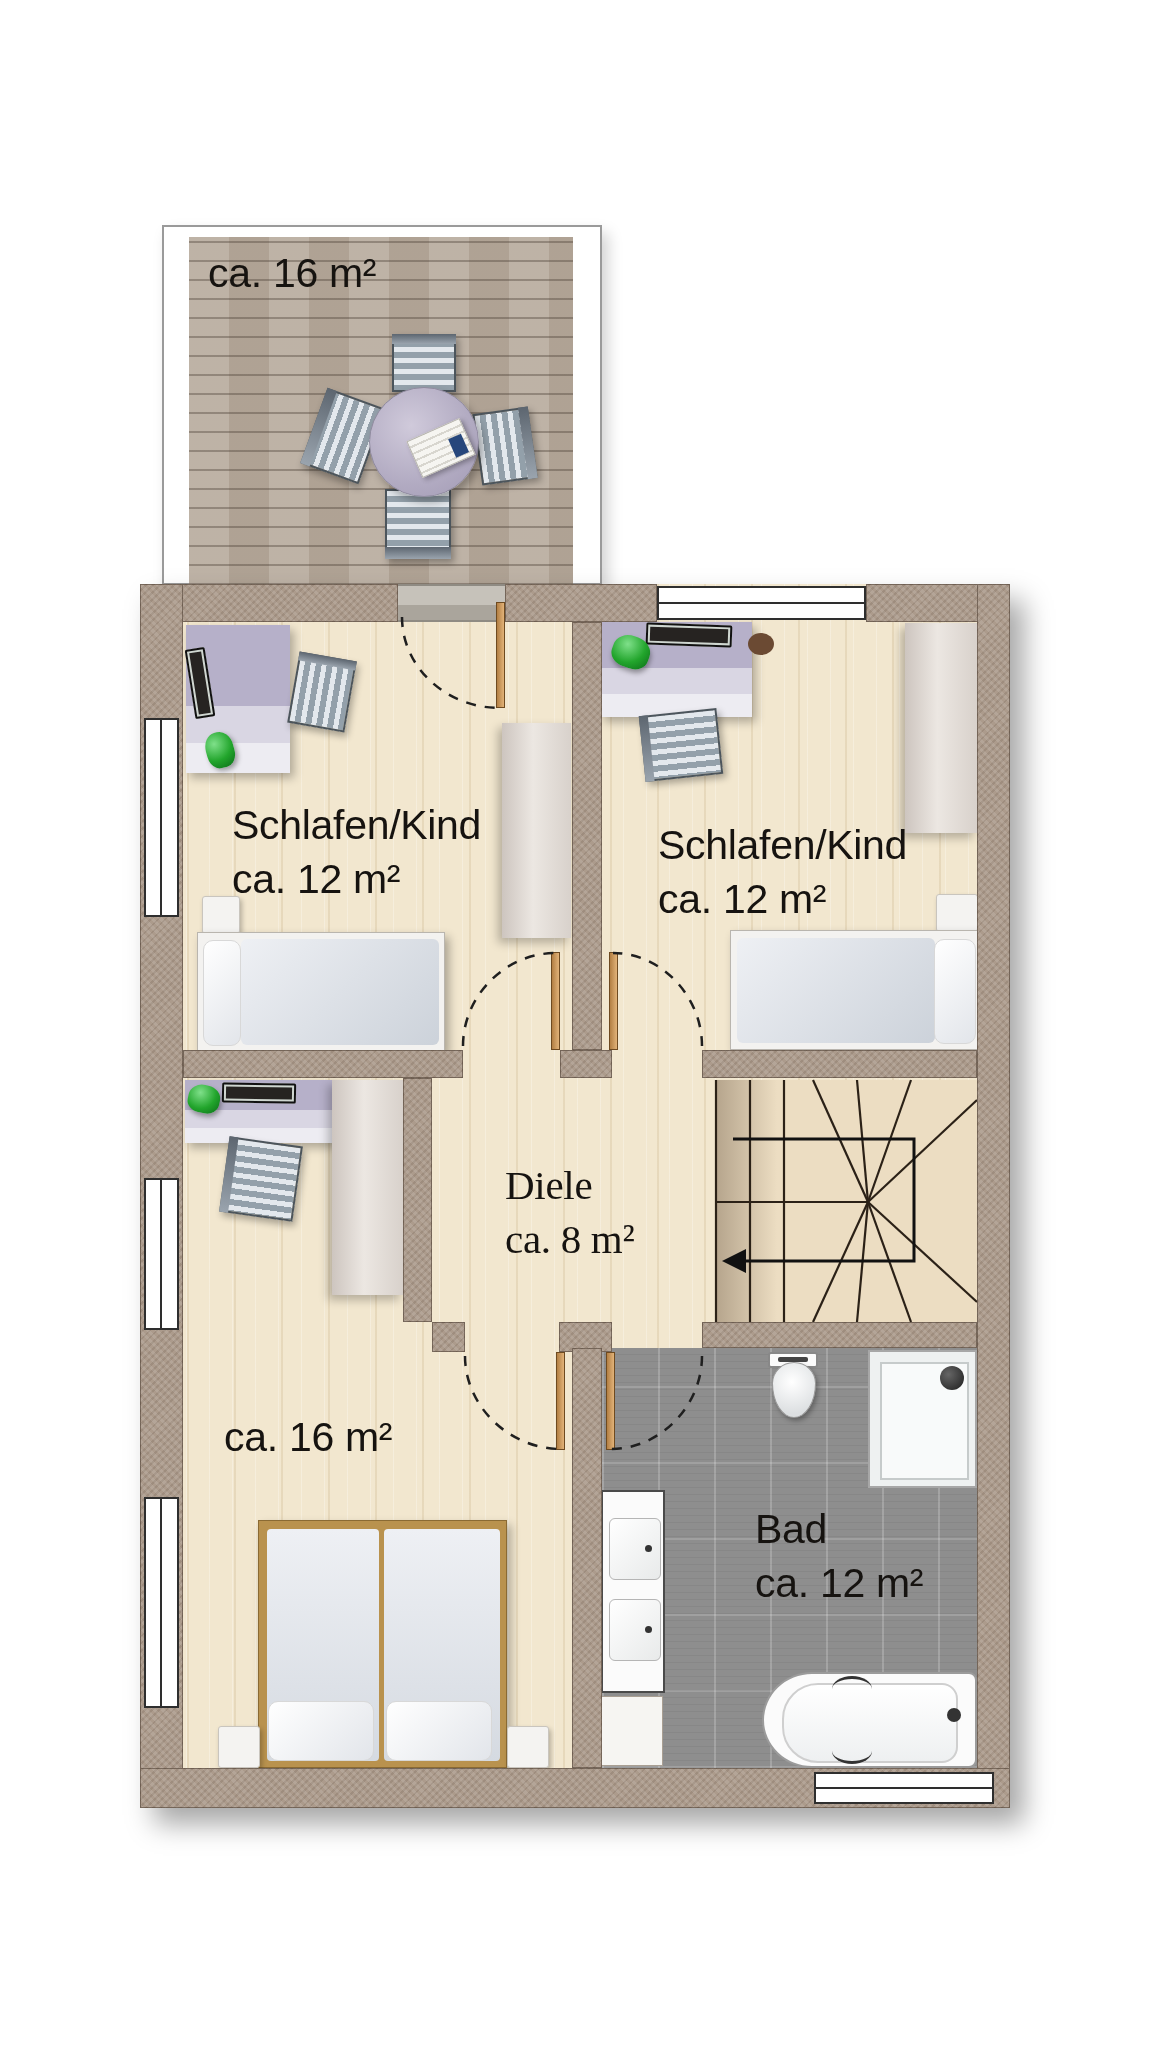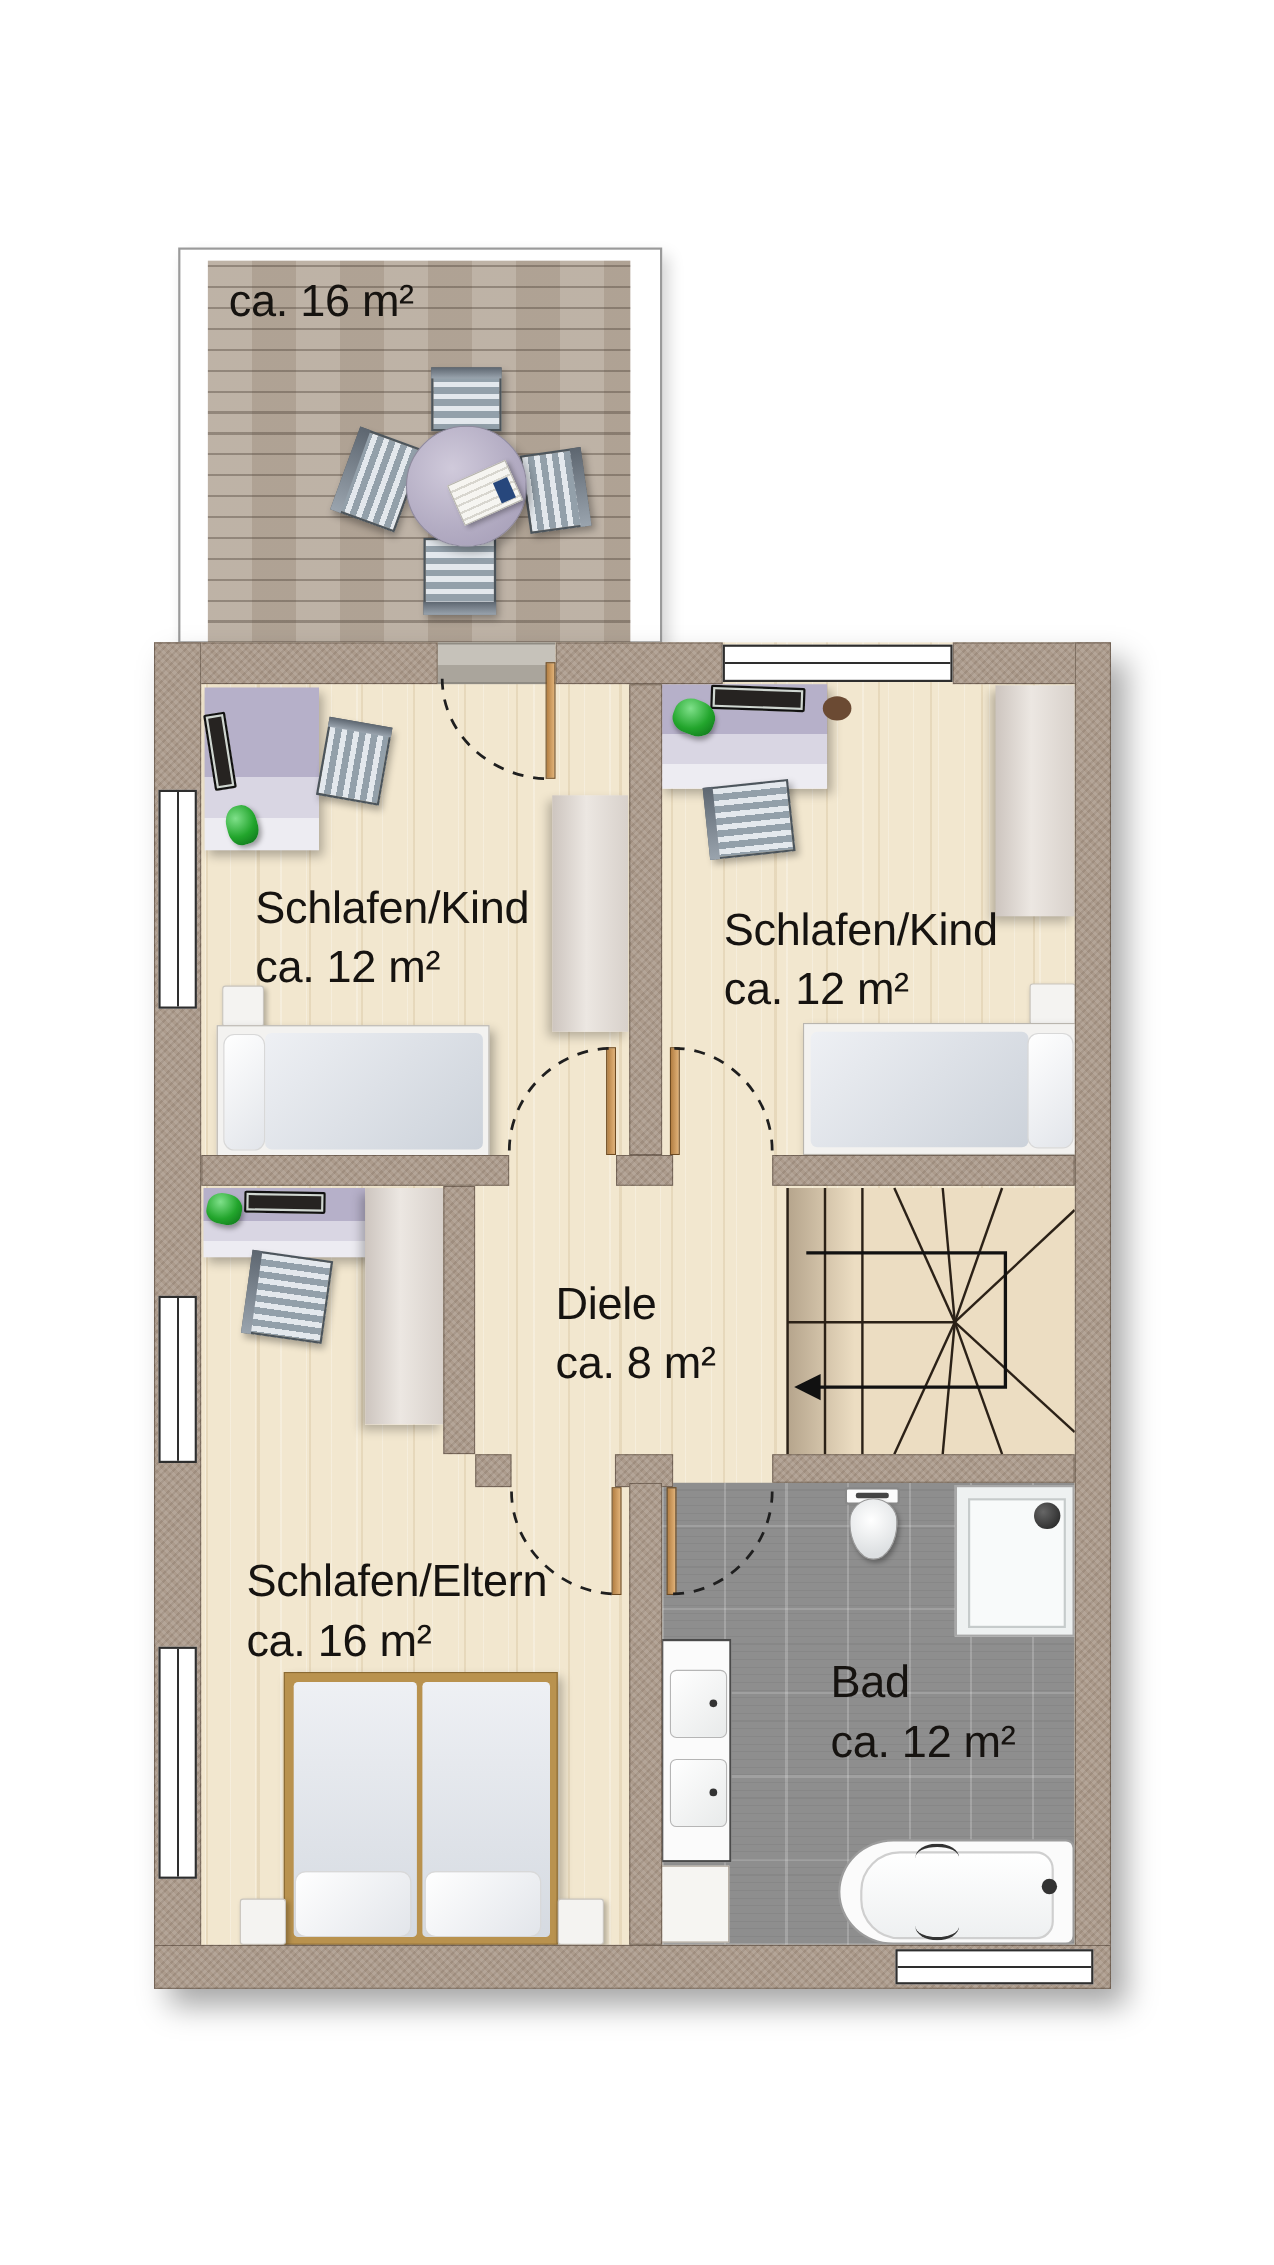--- a/index.html
+++ b/index.html
@@ -231,26 +231,25 @@
     <div>ca. 16 m²</div>
   </div>
   <div class="room-label" style="left:232px;top:798px;">
     <div>Schlafen/Kind</div>
     <div>ca. 12 m²</div>
   </div>
   <div class="room-label" style="left:658px;top:818px;">
     <div>Schlafen/Kind</div>
     <div>ca. 12 m²</div>
   </div>
-  <div class="room-label" style="left:505px;top:1158px;">
+  <div class="room-label" style="left:505px;top:1158px;font-family:Liberation Serif, serif;">
     <div>Diele</div>
     <div>ca. 8 m²</div>
   </div>
   <div class="room-label" style="left:224px;top:1410px;">
-    <div>Schlafen/Eltern</div>
     <div>ca. 16 m²</div>
   </div>
   <div class="room-label" style="left:755px;top:1502px;">
     <div>Bad</div>
     <div>ca. 12 m²</div>
   </div>
 
 </div>
 
 </body></html>

